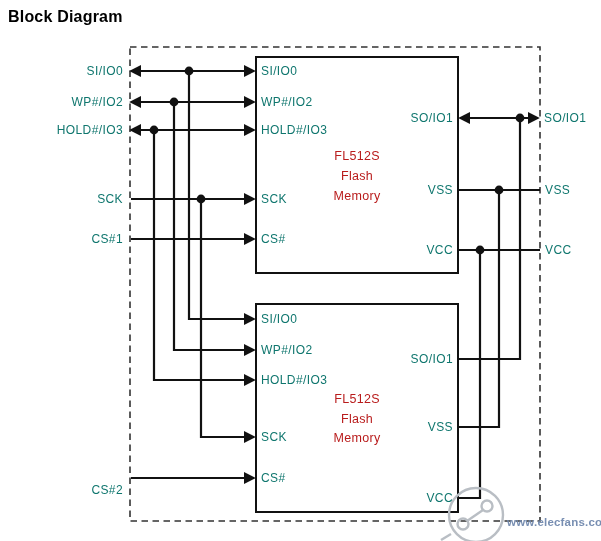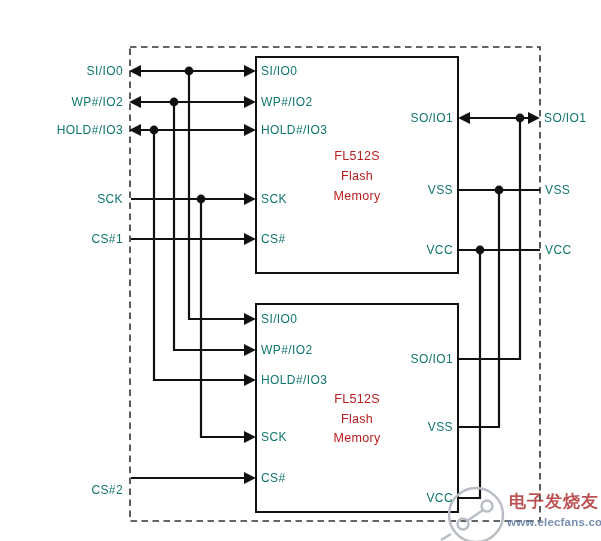--- a/index.html
+++ b/index.html
@@ -35,20 +35,21 @@
   #wm-url{
     position:absolute;left:507px;top:516px;font-size:11.5px;font-weight:700;
     color:#7189ae;opacity:0.95;white-space:nowrap;letter-spacing:0.2px;
   }
 </style>
 </head>
 <body>
 
 <div id="stage">
 
+  <div id="title">Block Diagram</div>
 
   <svg width="601" height="541" viewBox="0 0 601 541">
     <defs>
       <marker id="ah" viewBox="0 0 10 10" refX="8.5" refY="5" markerWidth="5.5" markerHeight="5.5" orient="auto-start-reverse">
         <path d="M0 0 L10 5 L0 10 z" fill="#111111"></path>
       </marker>
     </defs>
 
     <rect class="dashedbox" x="130" y="47" width="410" height="474"></rect>
 
@@ -124,16 +125,15 @@
   <div class="lbl" style="left:261px;top:471px;">CS#</div>
   <div class="lbl lbl-r" style="right:148px;top:352px;">SO/IO1</div>
   <div class="lbl lbl-r" style="right:148px;top:420px;">VSS</div>
   <div class="lbl lbl-r" style="right:148px;top:491px;">VCC</div>
   <div class="chipname" id="chipname2" style="top:390px;">
     <div>FL512S</div>
     <div>Flash</div>
     <div>Memory</div>
   </div>
 
-  <div id="wm-brand">电子发烧友</div>
   <div id="wm-url">www.elecfans.com</div>
 
 </div>
 
 </body></html>

